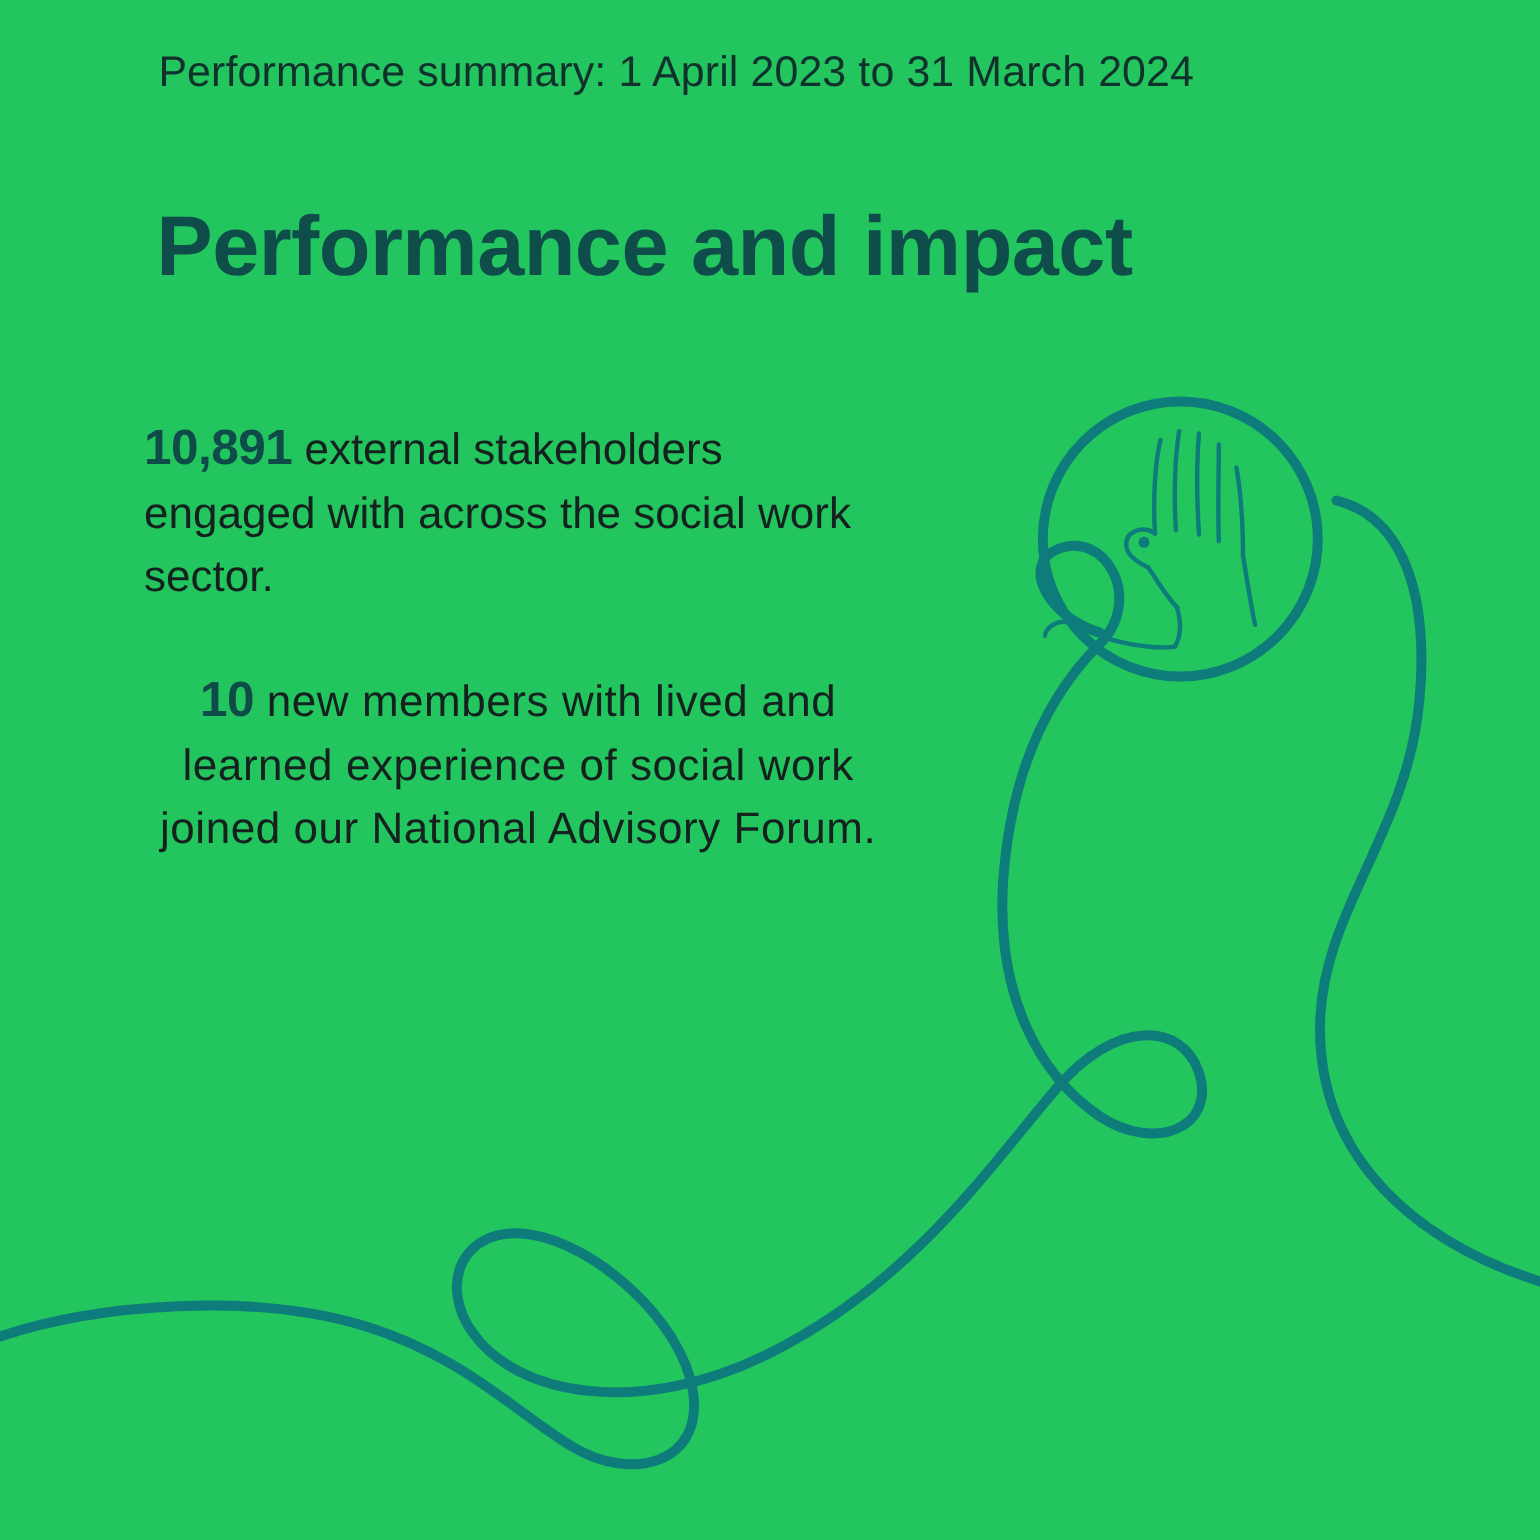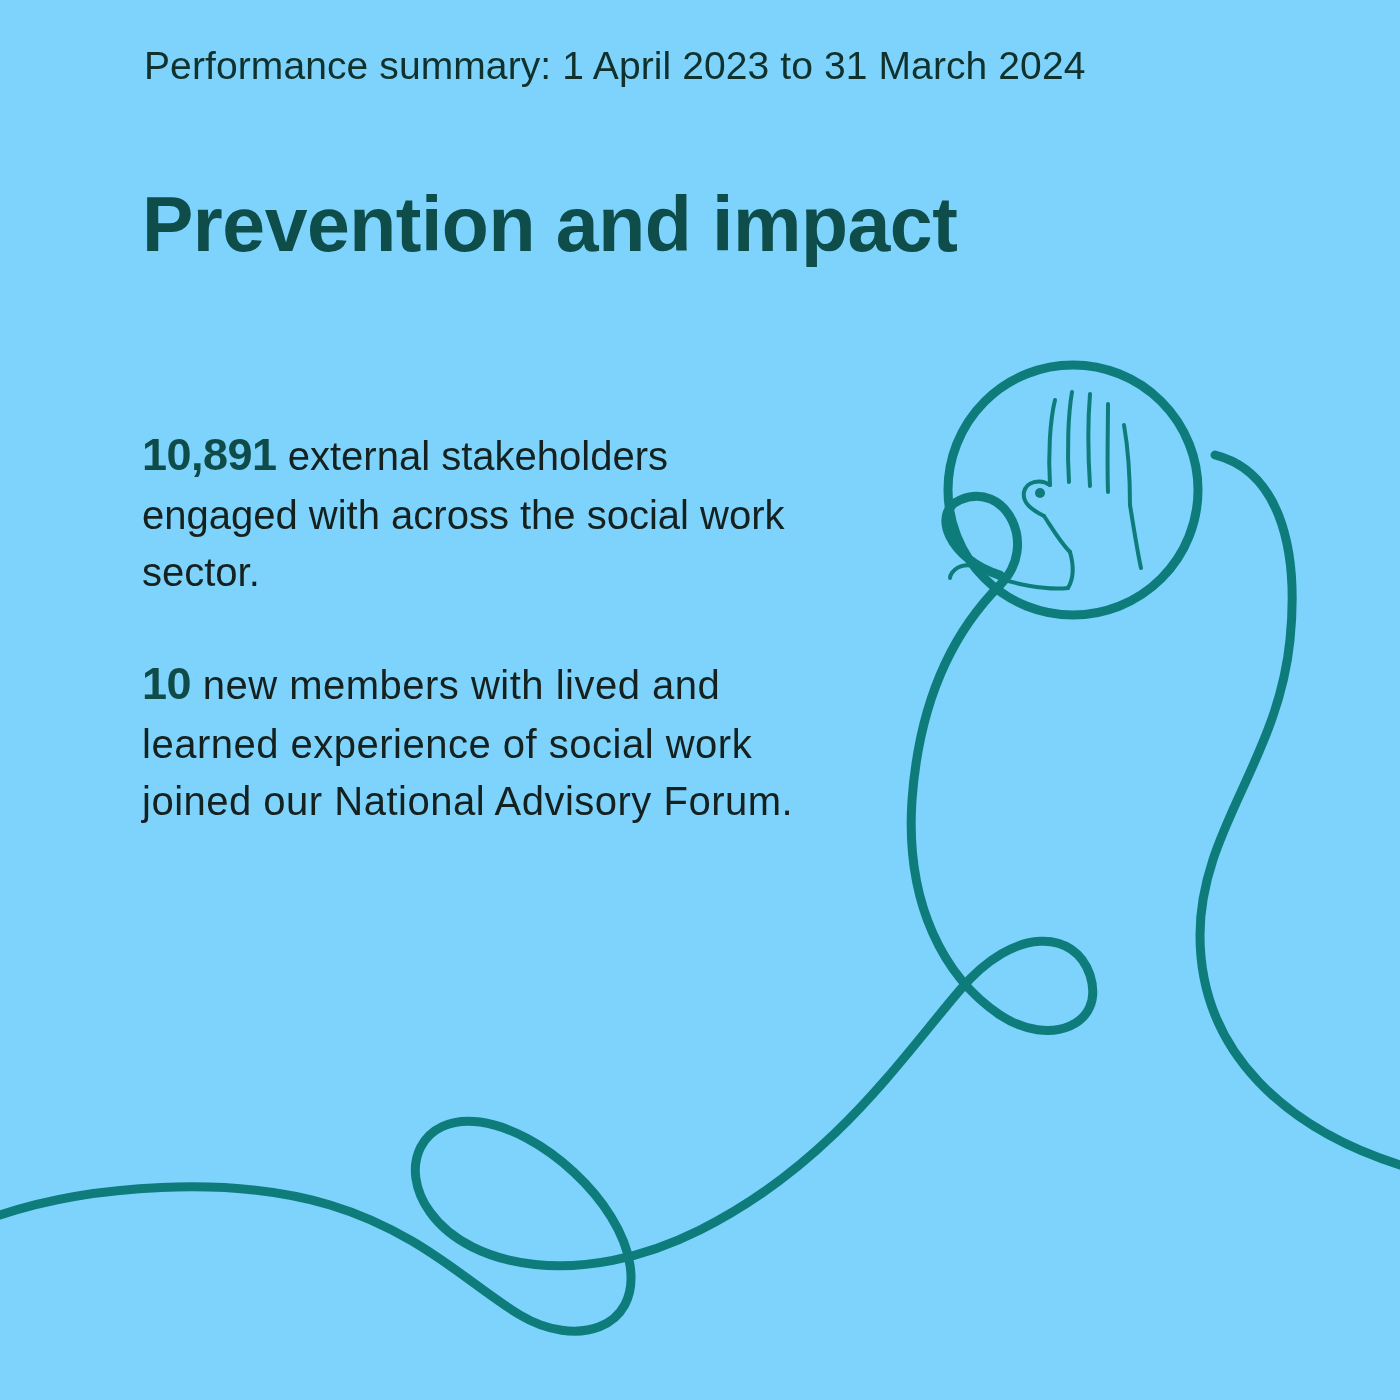--- a/index.html
+++ b/index.html
@@ -9,21 +9,21 @@
   body {
     width: 1400px;
     height: 1400px;
     overflow: hidden;
     font-family: "Liberation Sans", sans-serif;
   }
   .poster {
     position: relative;
     width: 1400px;
     height: 1400px;
-    background: #7dd3fc;
+    background: #22c55e;
     overflow: hidden;
   }
   .decor {
     position: absolute;
     left: 0;
     top: 0;
     width: 1400px;
     height: 1400px;
     pointer-events: none;
   }
@@ -48,34 +48,34 @@
     left: 142px;
     top: 132px;
     font-size: 77px;
     font-weight: bold;
     color: #0e4d4a;
     letter-spacing: -0.5px;
     line-height: 1.05;
   }
   .stats {
     position: absolute;
-    left: 142px;
+    left: 131px;
     top: 375px;
     width: 690px;
-    margin-top: 48px;
   }
   .stat {
     font-size: 40px;
     line-height: 1.42;
     color: #15211e;
     margin-bottom: 52px;
     max-width: 680px;
   }
   .stat:last-child {
     margin-bottom: 0;
+    text-align: center;
   }
   .stat .big {
     font-weight: bold;
     color: #0f4b48;
     font-size: 45px;
     letter-spacing: -0.5px;
   }
   .stat .sp {
     letter-spacing: 0.5px;
   }
@@ -117,21 +117,21 @@
       <path d="M1044 516 C 1052 528, 1060 542, 1070 552"></path>
       <path d="M1130 505 C 1134 530, 1138 555, 1141 568"></path>
       <path d="M1070 552 C 1074 566, 1074 578, 1068 588"></path>
       <path d="M1068 588 C 1050 590, 1010 586, 982 570 C 962 558, 950 572, 950 578"></path>
       <circle cx="1040" cy="493" r="5" fill="#0e7c7b" stroke="none"></circle>
     </g>
   </svg>
 
   <div class="content">
     <div class="eyebrow">Performance summary: 1 April 2023 to 31 March 2024</div>
-    <h1 class="title">Prevention and impact</h1>
+    <h1 class="title">Performance and impact</h1>
 
     <div class="stats">
 
       <div class="stat">
         <span></span><span class="big">10,891</span><span> external stakeholders engaged with across the social work sector.</span>
       </div>
 
 
       <div class="stat">
         <span></span><span class="big">10</span><span class="sp">  new members with lived and learned experience of social work joined our National Advisory Forum.</span>

